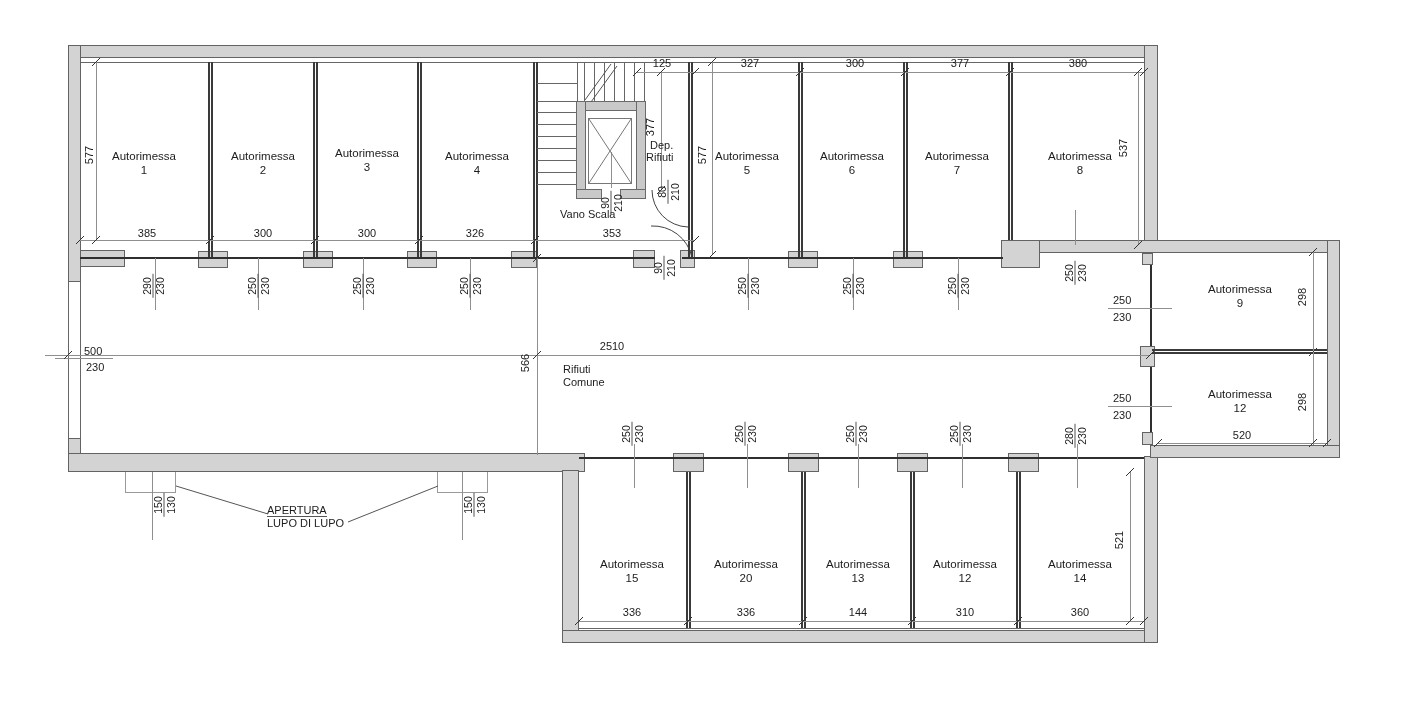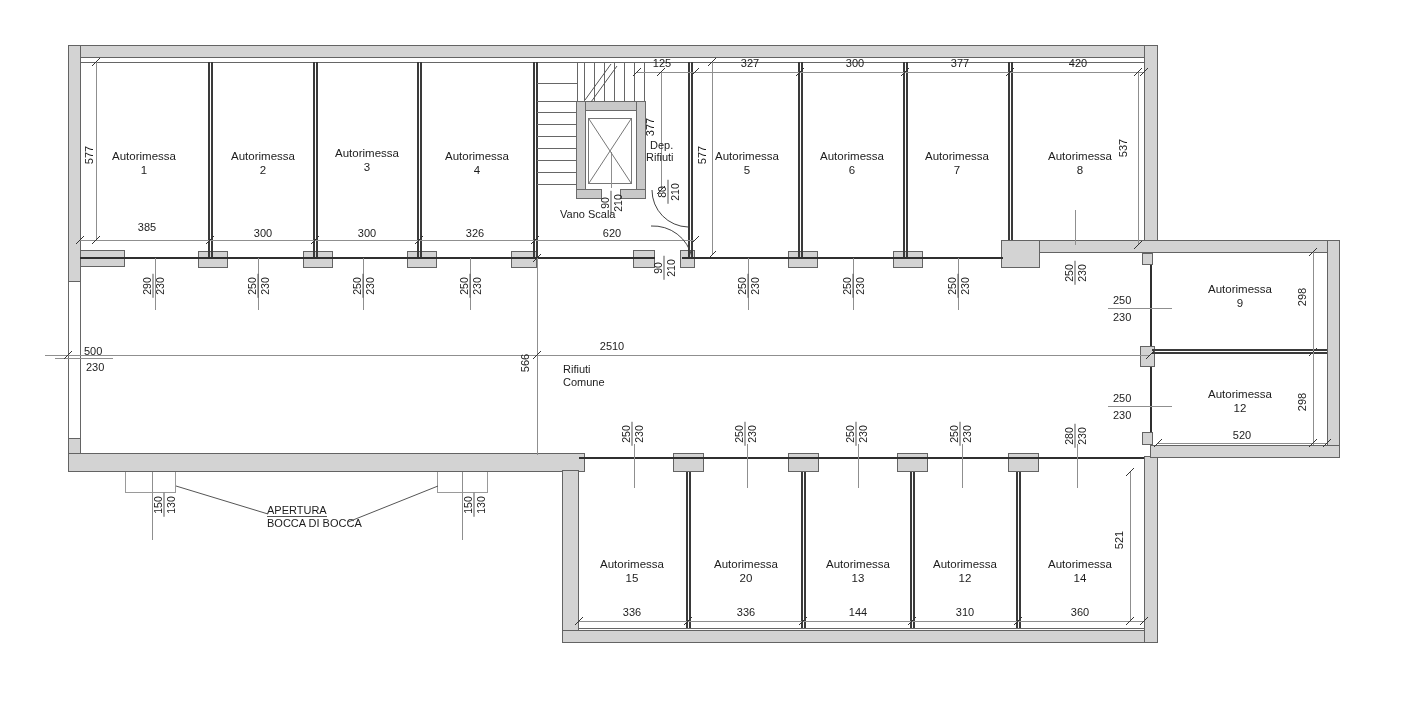--- a/index.html
+++ b/index.html
@@ -206,32 +206,32 @@
       <span>Autorimessa</span>
       <span>15</span>
     </div>
 
   <div class="note" style="left:560px;top:208px">Vano Scala</div>
   <div class="note" style="left:650px;top:139px">Dep.</div>
   <div class="note" style="left:646px;top:151px">Rifiuti</div>
   <div class="note" style="left:563px;top:363px">Rifiuti</div>
   <div class="note" style="left:563px;top:376px">Comune</div>
   <div class="note u" style="left:267px;top:504px">APERTURA</div>
-  <div class="note" style="left:267px;top:517px">BOCCA DI BOCCA</div>
-
-  <div class="dimc" style="left:147px;top:221px">385</div>
+  <div class="note" style="left:267px;top:517px">LUPO DI LUPO</div>
+
+  <div class="dimc" style="left:147px;top:227px">385</div>
   <div class="dimc" style="left:263px;top:227px">300</div>
   <div class="dimc" style="left:367px;top:227px">300</div>
   <div class="dimc" style="left:475px;top:227px">326</div>
-  <div class="dimc" style="left:612px;top:227px">620</div>
+  <div class="dimc" style="left:612px;top:227px">353</div>
   <div class="dimc" style="left:662px;top:57px">125</div>
   <div class="dimc" style="left:750px;top:57px">327</div>
   <div class="dimc" style="left:855px;top:57px">300</div>
   <div class="dimc" style="left:960px;top:57px">377</div>
-  <div class="dimc" style="left:1078px;top:57px">420</div>
+  <div class="dimc" style="left:1078px;top:57px">380</div>
   <div class="dimc" style="left:632px;top:606px">336</div>
   <div class="dimc" style="left:746px;top:606px">336</div>
   <div class="dimc" style="left:858px;top:606px">144</div>
   <div class="dimc" style="left:965px;top:606px">310</div>
   <div class="dimc" style="left:1080px;top:606px">360</div>
   <div class="dimc" style="left:612px;top:340px">2510</div>
   <div class="dimc" style="left:1242px;top:429px">520</div>
   <div class="diml" style="left:84px;top:345px">500</div>
   <div class="diml" style="left:86px;top:361px">230</div>
   <div class="diml" style="left:1113px;top:294px">250</div>

